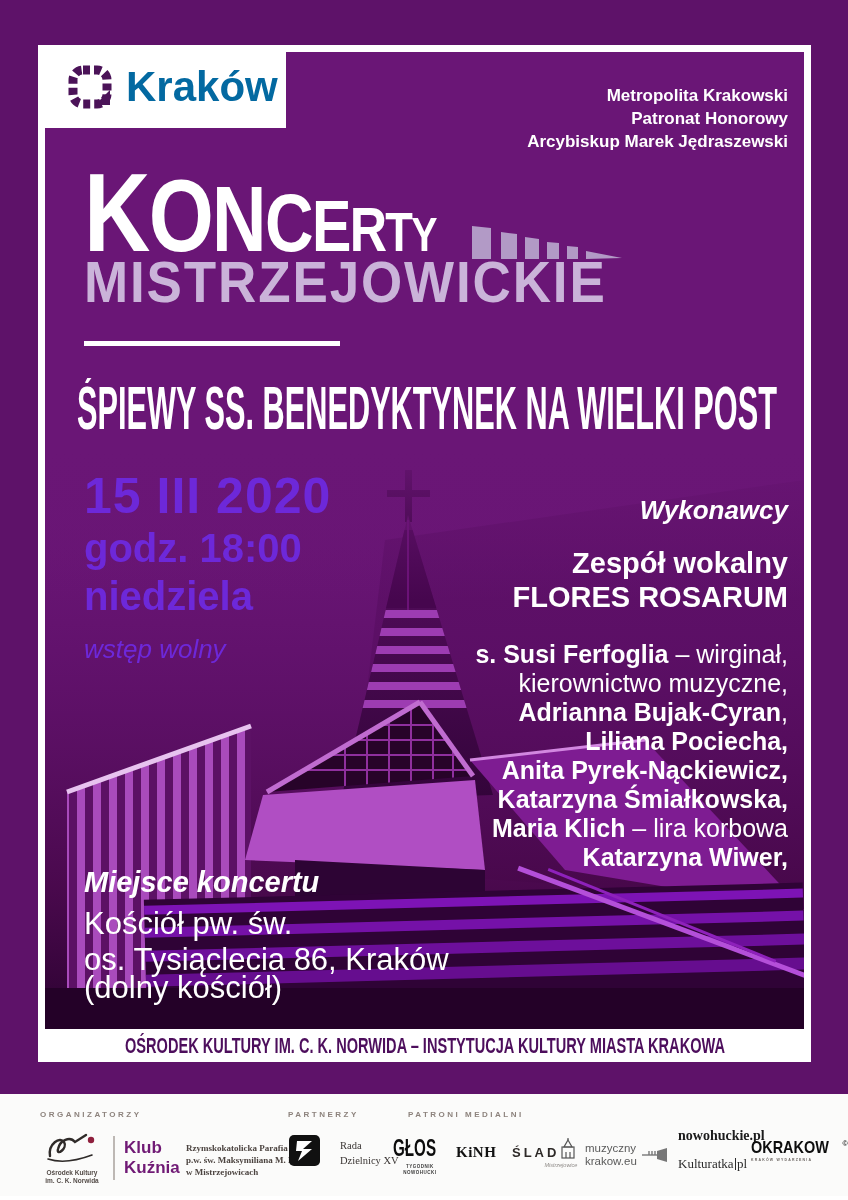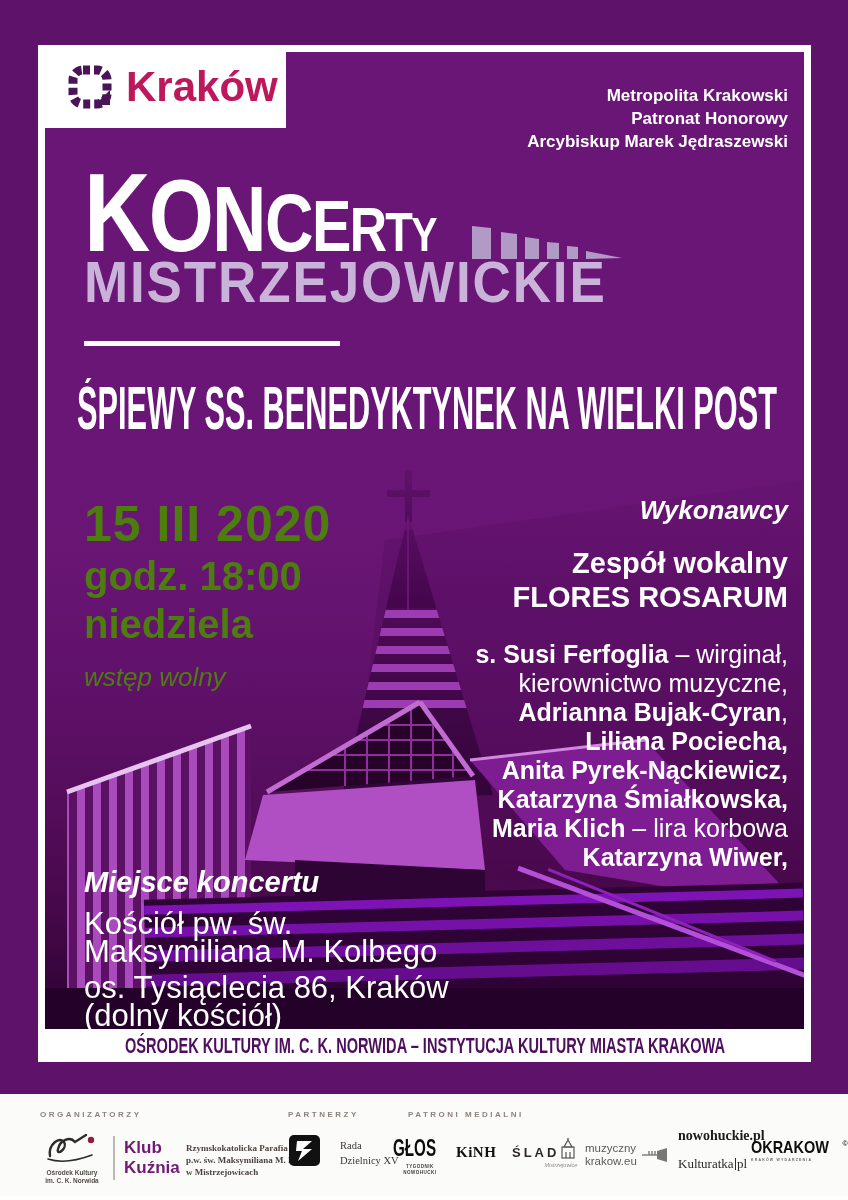--- a/index.html
+++ b/index.html
@@ -7,39 +7,39 @@
           font-family:"Liberation Sans",sans-serif;background:#ffffff;}
   
   .outer{position:absolute;left:0;top:0;width:848px;height:1094px;background:#5e1269;}
   .frame{position:absolute;left:38px;top:45px;width:773px;height:1017px;
          border:7px solid #ffffff;box-sizing:border-box;background:#6a1676;}
   .photo{position:absolute;left:45px;top:440px;width:759px;height:589px;}
   
   .kbox{position:absolute;left:38px;top:45px;width:248px;height:83px;background:#ffffff;
         display:flex;align-items:center;}
   .kbox .icon{margin-left:28px;}
-  .kword{color:#be185d;font-size:42px;font-weight:bold;margin-left:12px;letter-spacing:0;}
+  .kword{color:#0369a1;font-size:42px;font-weight:bold;margin-left:12px;letter-spacing:0;}
   
   .patronat{position:absolute;right:60px;top:84px;text-align:right;color:#ffffff;
             font-size:17px;font-weight:bold;line-height:23px;}
   
   .koncerty{position:absolute;left:84px;top:157px;display:flex;align-items:baseline;
             color:#ffffff;font-weight:bold;letter-spacing:-2px;line-height:1;
             transform:scaleX(0.82);transform-origin:left bottom;white-space:nowrap;}
   .koncerty span{display:inline-block;}
   .l0{font-size:112px}.l1{font-size:102px}.l2{font-size:92px}.l3{font-size:82px}
   .l4{font-size:72px}.l5{font-size:63px}.l6{font-size:55px}.l7{font-size:48px}
   .tbars{position:absolute;left:472px;top:224px;}
   .mistrz{position:absolute;left:84px;top:254px;color:#cab3d9;font-weight:bold;
           font-size:57px;line-height:1;letter-spacing:2px;transform:scaleX(.93);
           transform-origin:left top;white-space:nowrap;}
   .rule{position:absolute;left:84px;top:341px;width:256px;height:5px;background:#ffffff;}
   .subtitle{position:absolute;left:70px;top:378px;}
   
-  .dateblock{position:absolute;left:84px;top:496px;color:#4d7c0f;}
+  .dateblock{position:absolute;left:84px;top:468px;color:#6d28d9;}
   .d1{font-size:50px;font-weight:bold;line-height:56px;letter-spacing:1px;}
   .d2,.d3{font-size:40px;font-weight:bold;line-height:48px;}
   .d4{font-size:26px;font-style:italic;margin-top:14px;}
   
   .performers{position:absolute;right:60px;top:490px;text-align:right;color:#ffffff;}
   .wyk{font-size:26px;font-weight:bold;font-style:italic;line-height:40px;}
   .ens{font-size:29px;font-weight:bold;line-height:34px;}
   .ens-wrap{margin-top:16px;}
   .plines{margin-top:26px;font-size:25px;line-height:29px;}
   .plines b{font-weight:bold;}
@@ -256,21 +256,20 @@
       <div><b>Anita Pyrek-Nąckiewicz,</b><span></span></div>
       <div><b>Katarzyna Śmiałkowska,</b><span></span></div>
       <div><b>Maria Klich</b><span> – lira korbowa</span></div>
       <div><b>Katarzyna Wiwer,</b><span></span></div>
     </div>
   </div>
 
   <div class="venue">
     <div class="vh">Miejsce koncertu</div>
     <div class="vl">Kościół pw. św.</div>
-    <div class="vl">Maksymiliana M. Kolbego</div>
     <div class="vgap"></div>
     <div class="vl">os. Tysiąclecia 86, Kraków</div>
     <div class="vl">(dolny kościół)</div>
   </div>
 
   <div class="bbar">
     <svg width="640" height="26" viewBox="0 0 640 26">
       <text x="320" y="20" text-anchor="middle" font-family="Liberation Sans, sans-serif" font-weight="bold" font-size="22" fill="#4d0e5c" textLength="600" lengthAdjust="spacingAndGlyphs">OŚRODEK KULTURY IM. C. K. NORWIDA – INSTYTUCJA KULTURY MIASTA KRAKOWA</text>
     </svg>
   </div>

